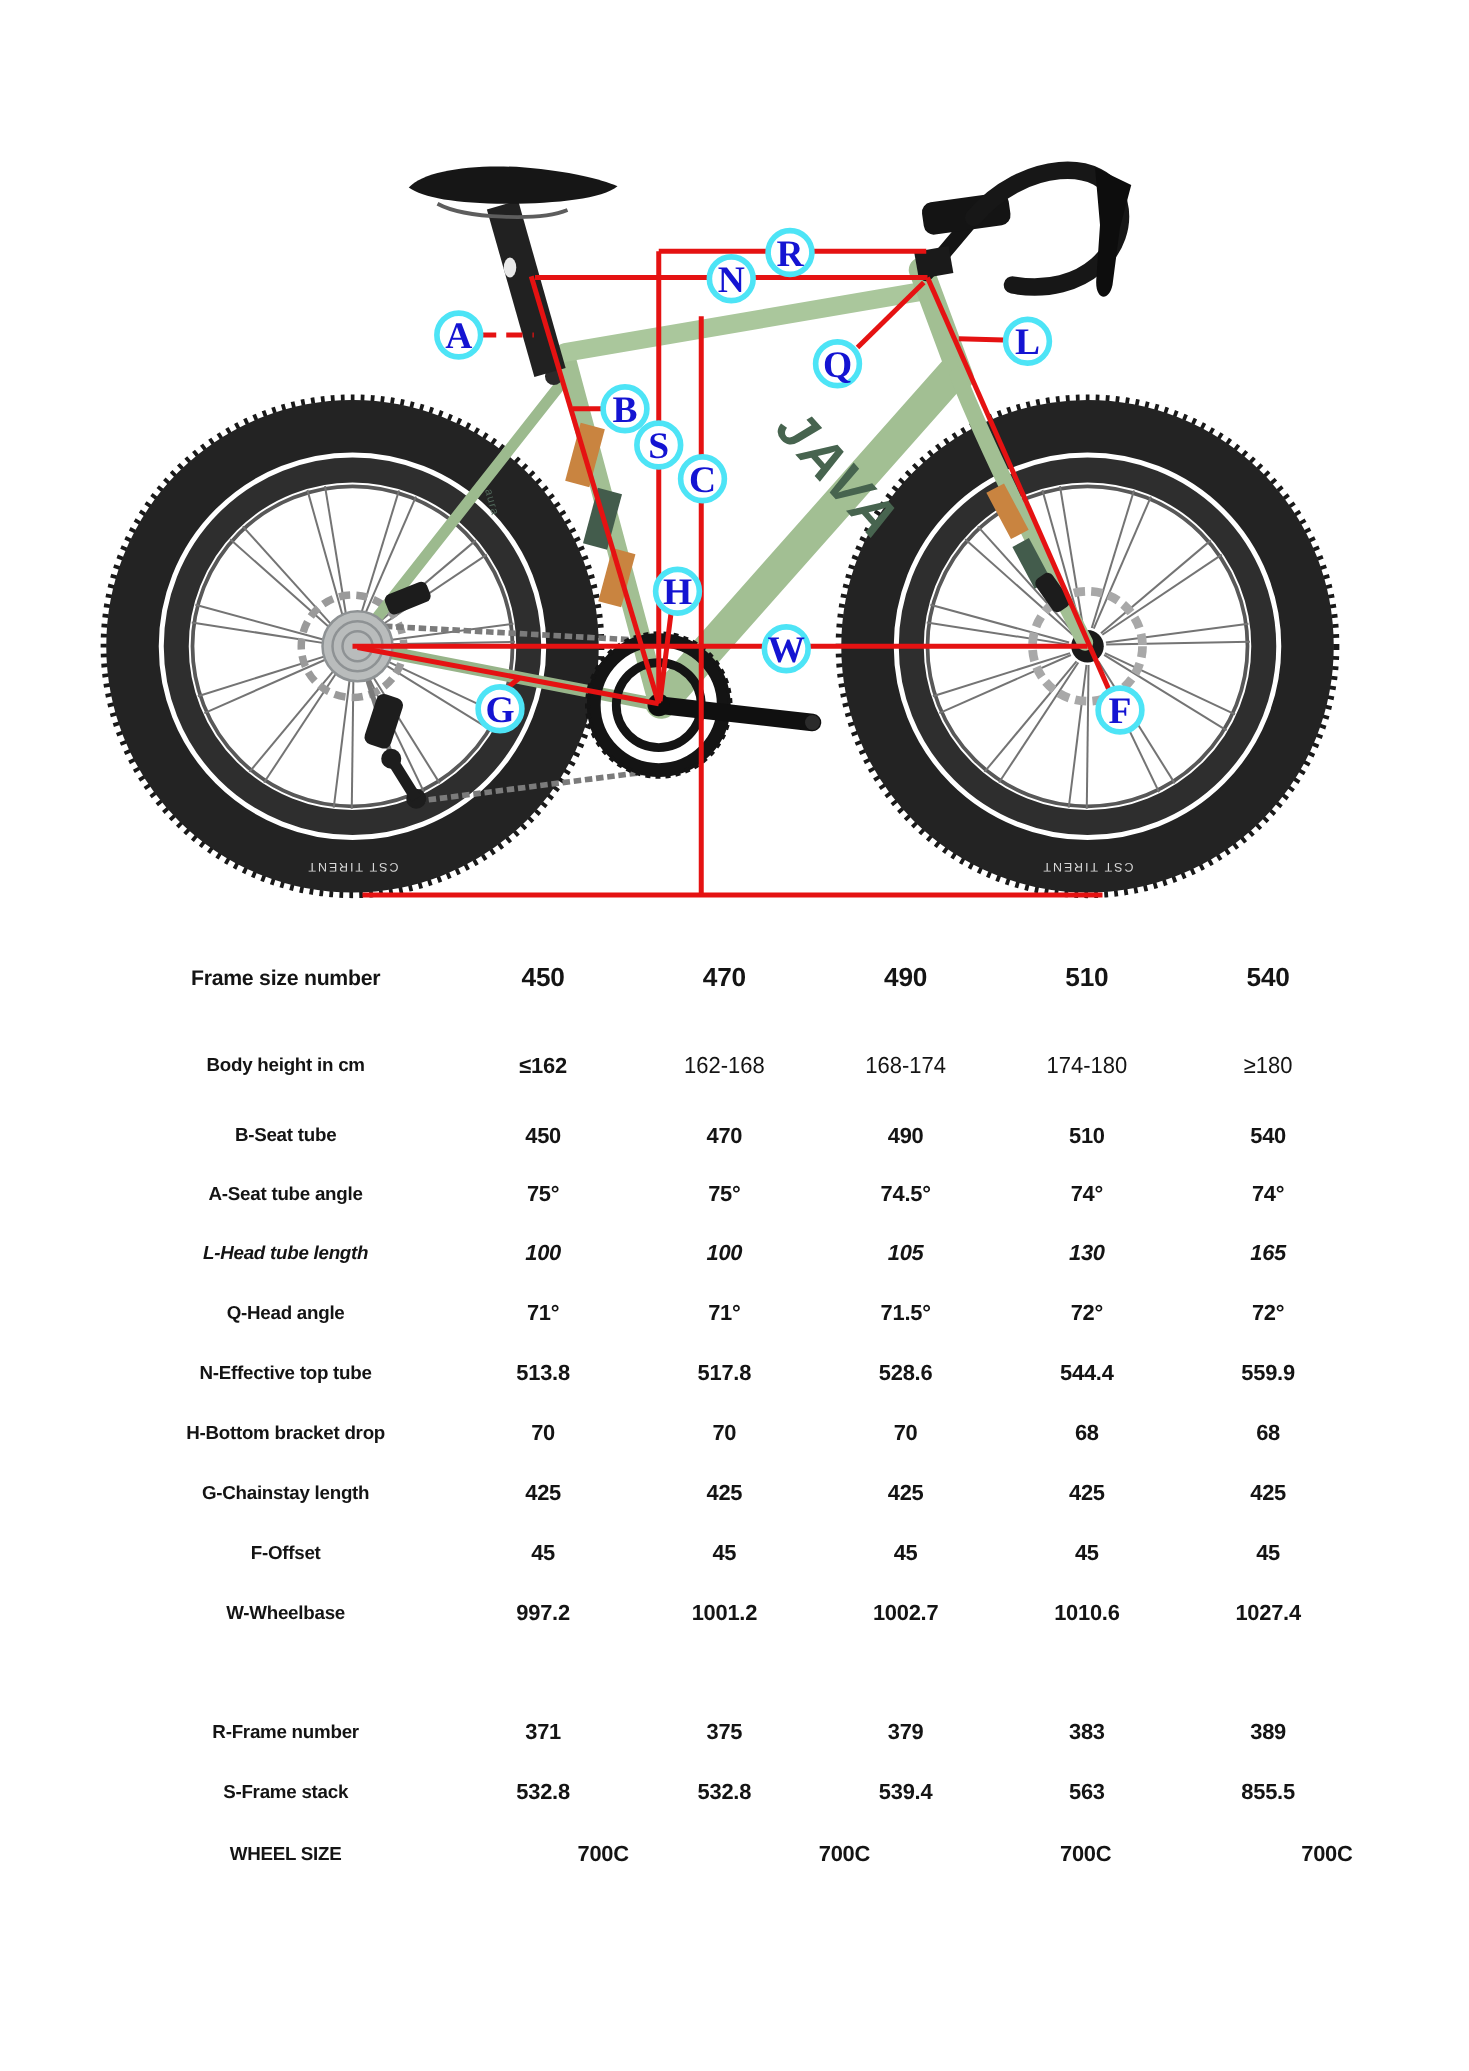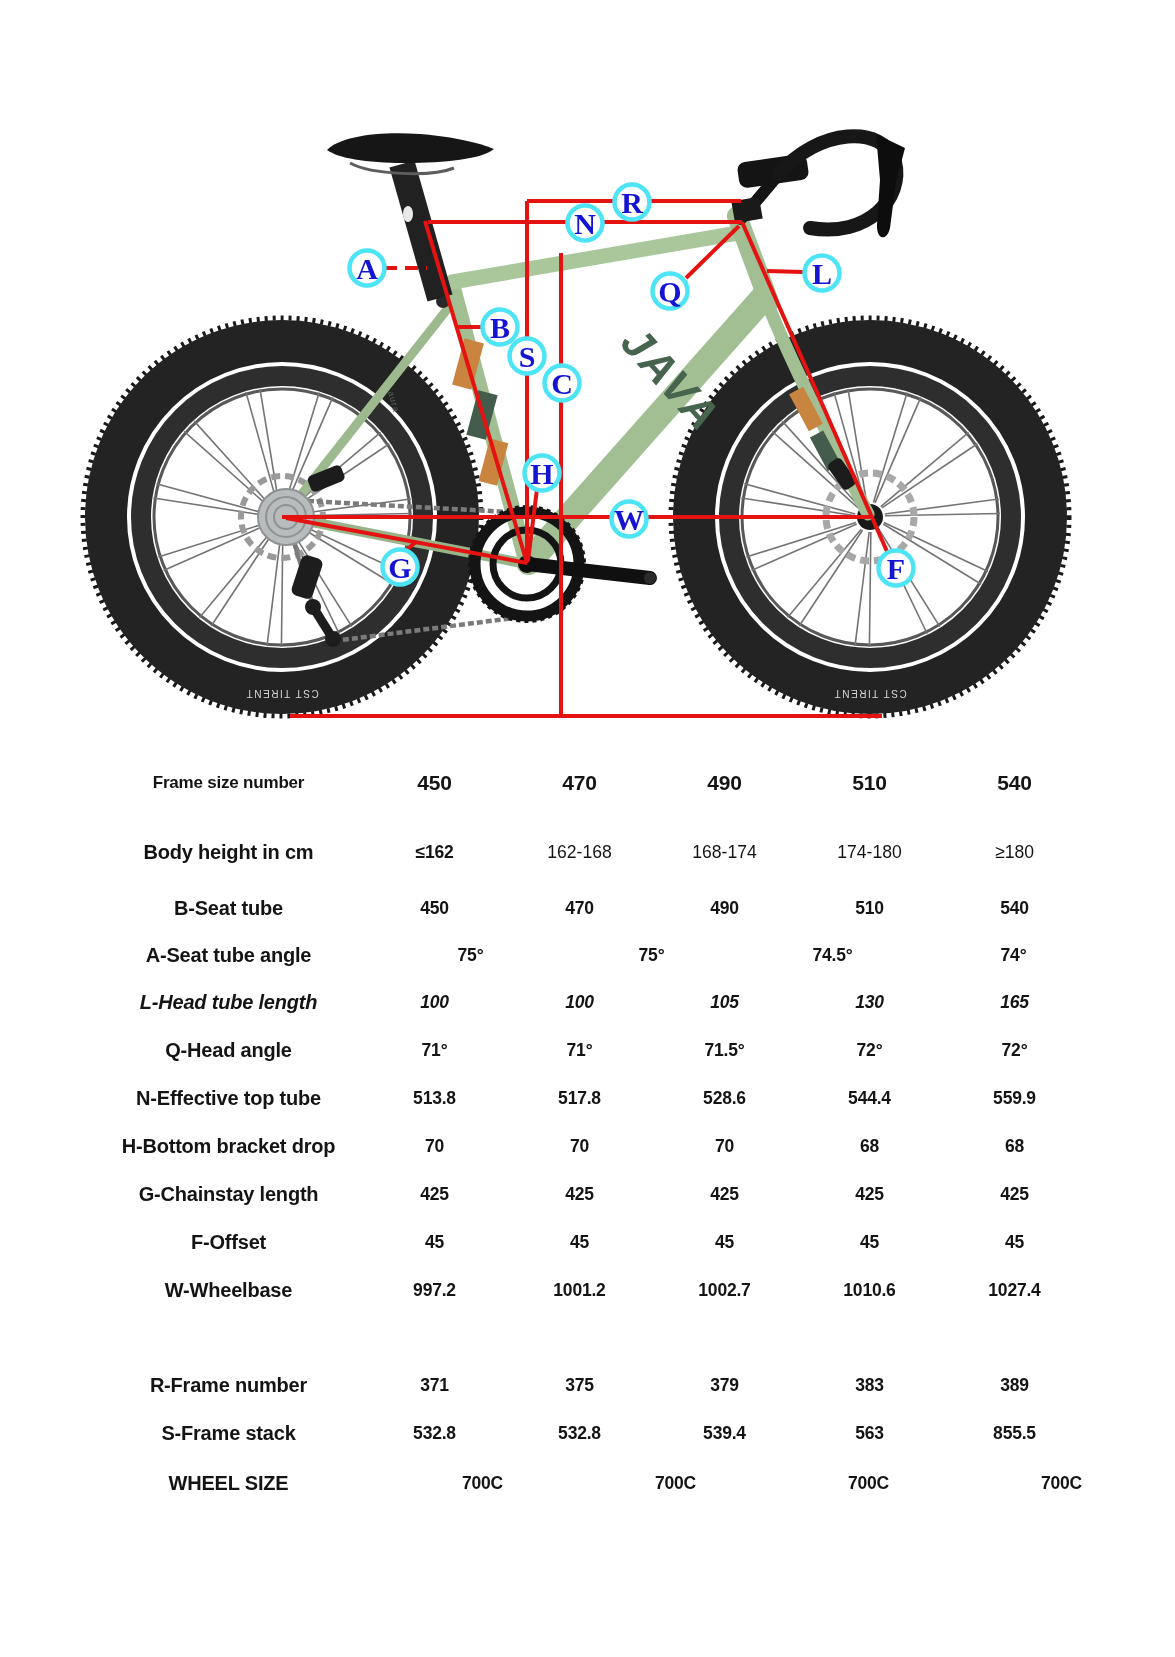--- a/index.html
+++ b/index.html
@@ -2,21 +2,21 @@
 <html><head>
 <meta charset="utf-8">
 <style>
   html,body{margin:0;padding:0;background:#fff}
   .page{position:relative;width:1175px;height:1657px;background:#ffffff;
         font-family:"Liberation Sans",sans-serif;overflow:hidden}
   #bike-svg{position:absolute;left:0;top:0}
   #geometry-table{position:absolute;left:0;top:0;width:1175px;height:1657px}
   .geo-row{position:absolute;left:0;width:1175px;height:48px;display:grid;
            grid-template-columns:362px repeat(5,145px);align-items:center;color:#141414}
-  .geo-row .lbl{padding-left:95px;text-align:center;font-size:20px;font-weight:700;letter-spacing:-0.2px}
+  .geo-row .lbl{padding-left:95px;text-align:center;font-size:15px;font-weight:700;letter-spacing:-0.2px}
   .geo-row .val{text-align:center;font-size:17.5px;font-weight:700;letter-spacing:-0.2px}
   .geo-row.header .lbl{font-size:17px}
   .geo-row.header .val{font-size:21px}
   .geo-row .val.light{font-weight:400;font-size:18.5px;letter-spacing:0;
                       transform:scaleX(.95);transform-origin:center}
   .ann-letter{font-family:"Liberation Serif",serif;font-size:30px;font-weight:bold;fill:#1414d2}
   .java-logo{font-family:"Liberation Sans",sans-serif;font-style:italic;font-weight:bold;
              font-size:44px;fill:#47644f;letter-spacing:3px}
   .tiny-label{font-family:"Liberation Sans",sans-serif;font-size:9px;fill:#50675a;letter-spacing:1px}
   .tire-text{font-family:"Liberation Sans",sans-serif;font-size:10px;fill:#d8d8d8;letter-spacing:1.5px}
@@ -236,21 +236,21 @@
         <div class="val light">≥180</div>
       </div>
       <div class="geo-row" style="top: 884px;">
         <div class="lbl">B-Seat tube</div>
         <div class="val">450</div>
         <div class="val">470</div>
         <div class="val">490</div>
         <div class="val">510</div>
         <div class="val">540</div>
       </div>
-      <div class="geo-row" style="top: 931px; gap: 36px;">
+      <div class="geo-row" style="top: 931px;">
         <div class="lbl">A-Seat tube angle</div>
         <div class="val">75°</div>
         <div class="val">75°</div>
         <div class="val">74.5°</div>
         <div class="val">74°</div>
         <div class="val">74°</div>
       </div>
       <div class="geo-row" style="top: 978px; font-style: italic;">
         <div class="lbl">L-Head tube length</div>
         <div class="val">100</div>

